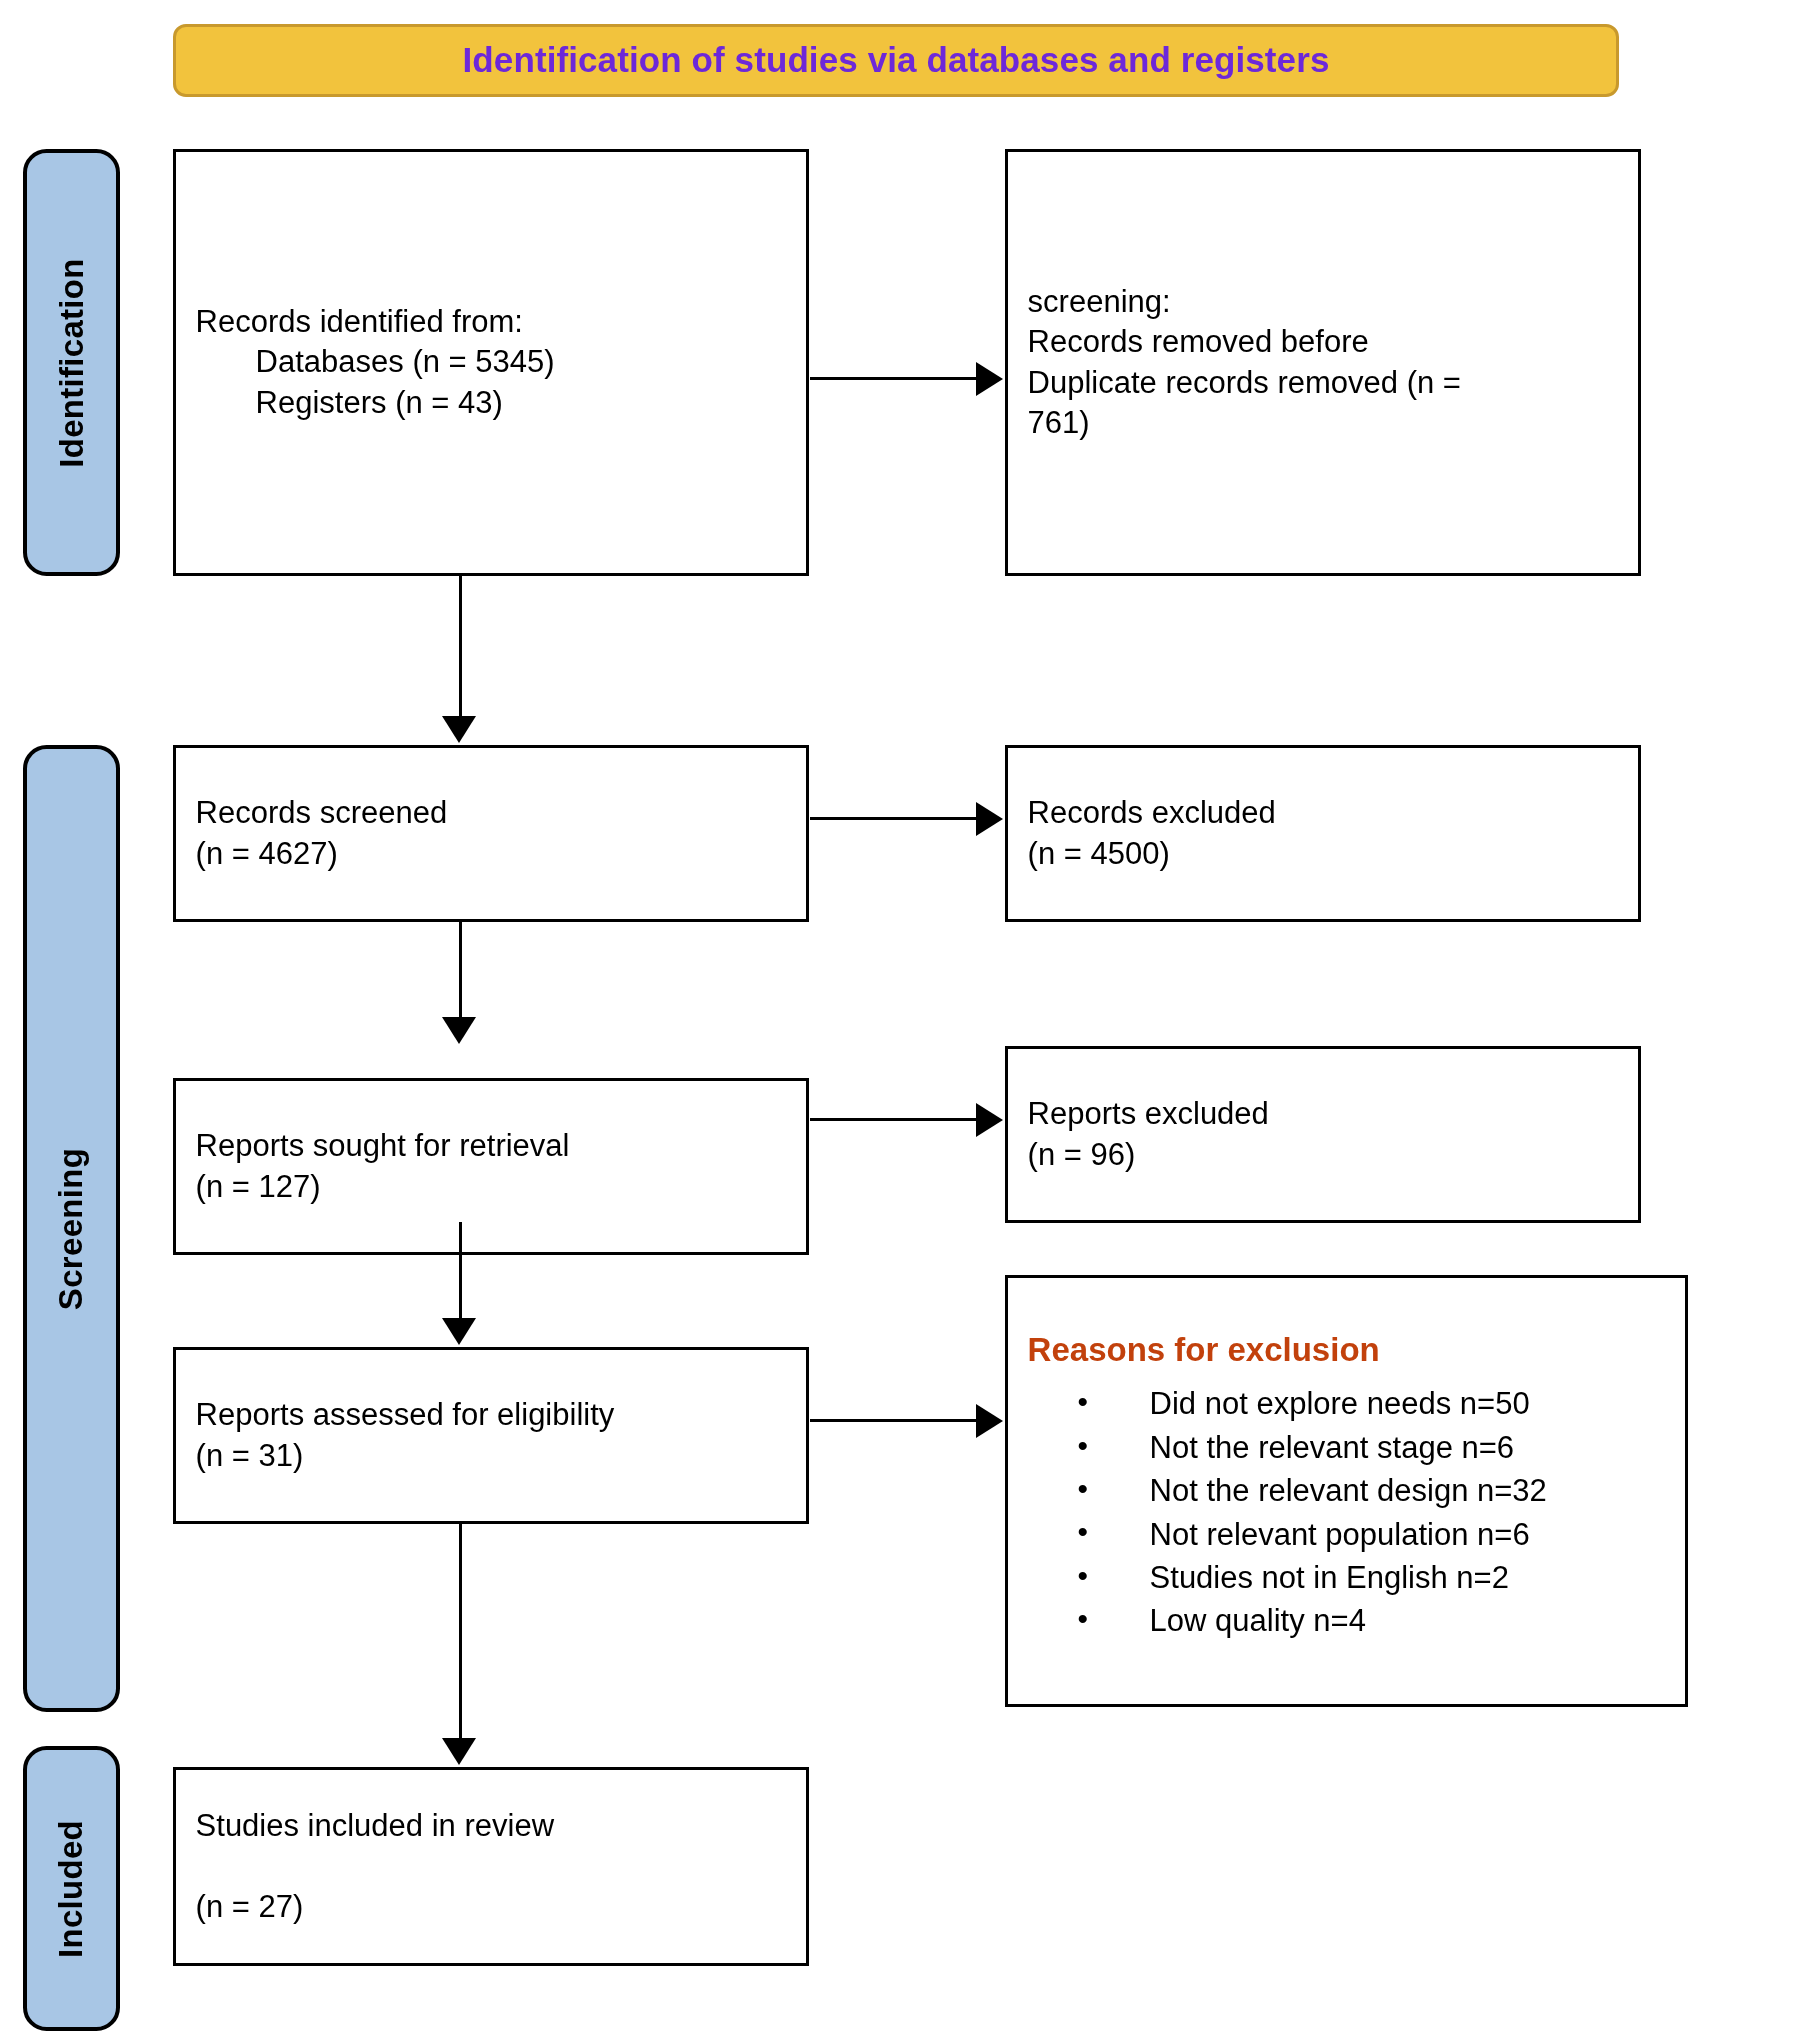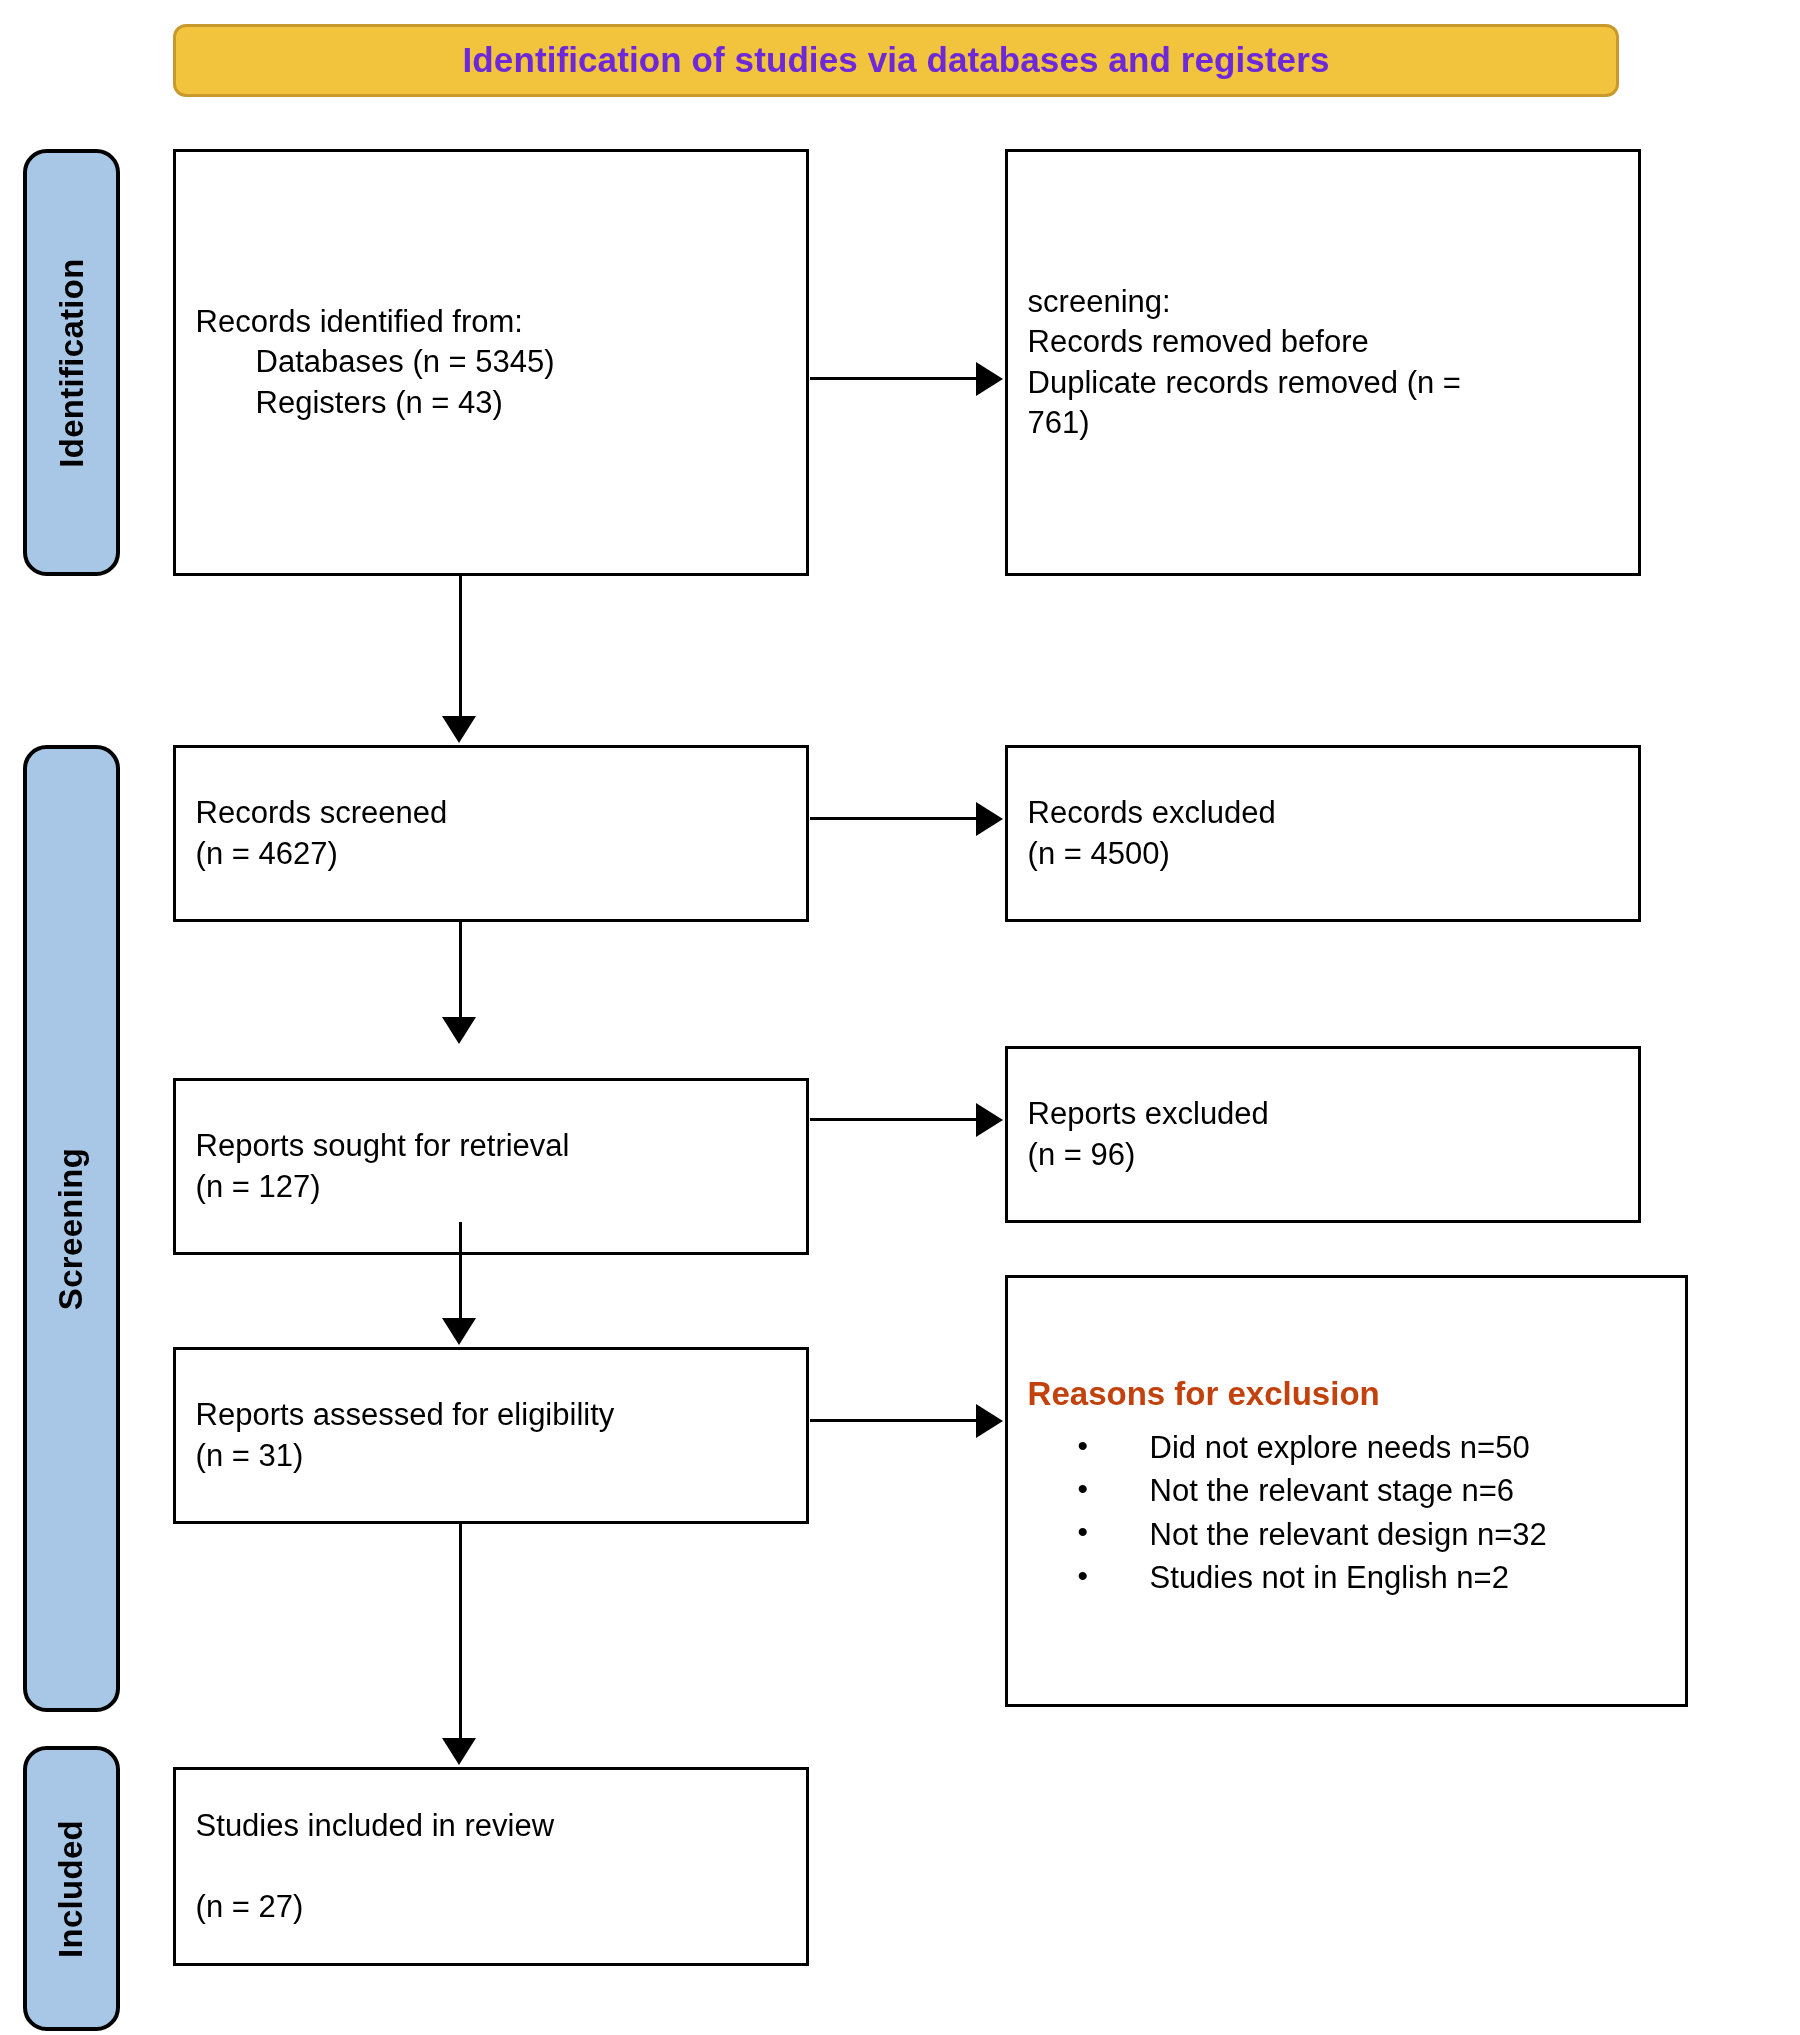--- a/index.html
+++ b/index.html
@@ -209,21 +209,23 @@
     <div class="box-line">Reports assessed for eligibility</div>
     <div class="box-line">(n = 31)</div>
   </div>
 
   <div class="box box-reasons">
     <div class="reasons-title">Reasons for exclusion</div>
     <ul class="reasons-list">
       <li>Did not explore needs n=50</li>
       <li>Not the relevant stage n=6</li>
       <li>Not the relevant design n=32</li>
+      <li>Not relevant population n=6</li>
       <li>Studies not in English n=2</li>
+      <li>Low quality n=4</li>
     </ul>
   </div>
 
   <div class="box box-included">
     <div class="box-line">Studies included in review</div>
     <div class="box-line">(n = 27)</div>
   </div>
 
   <div class="conn">
     <div class="hline" style="left:810px; top:377px; width:168px;"></div>

